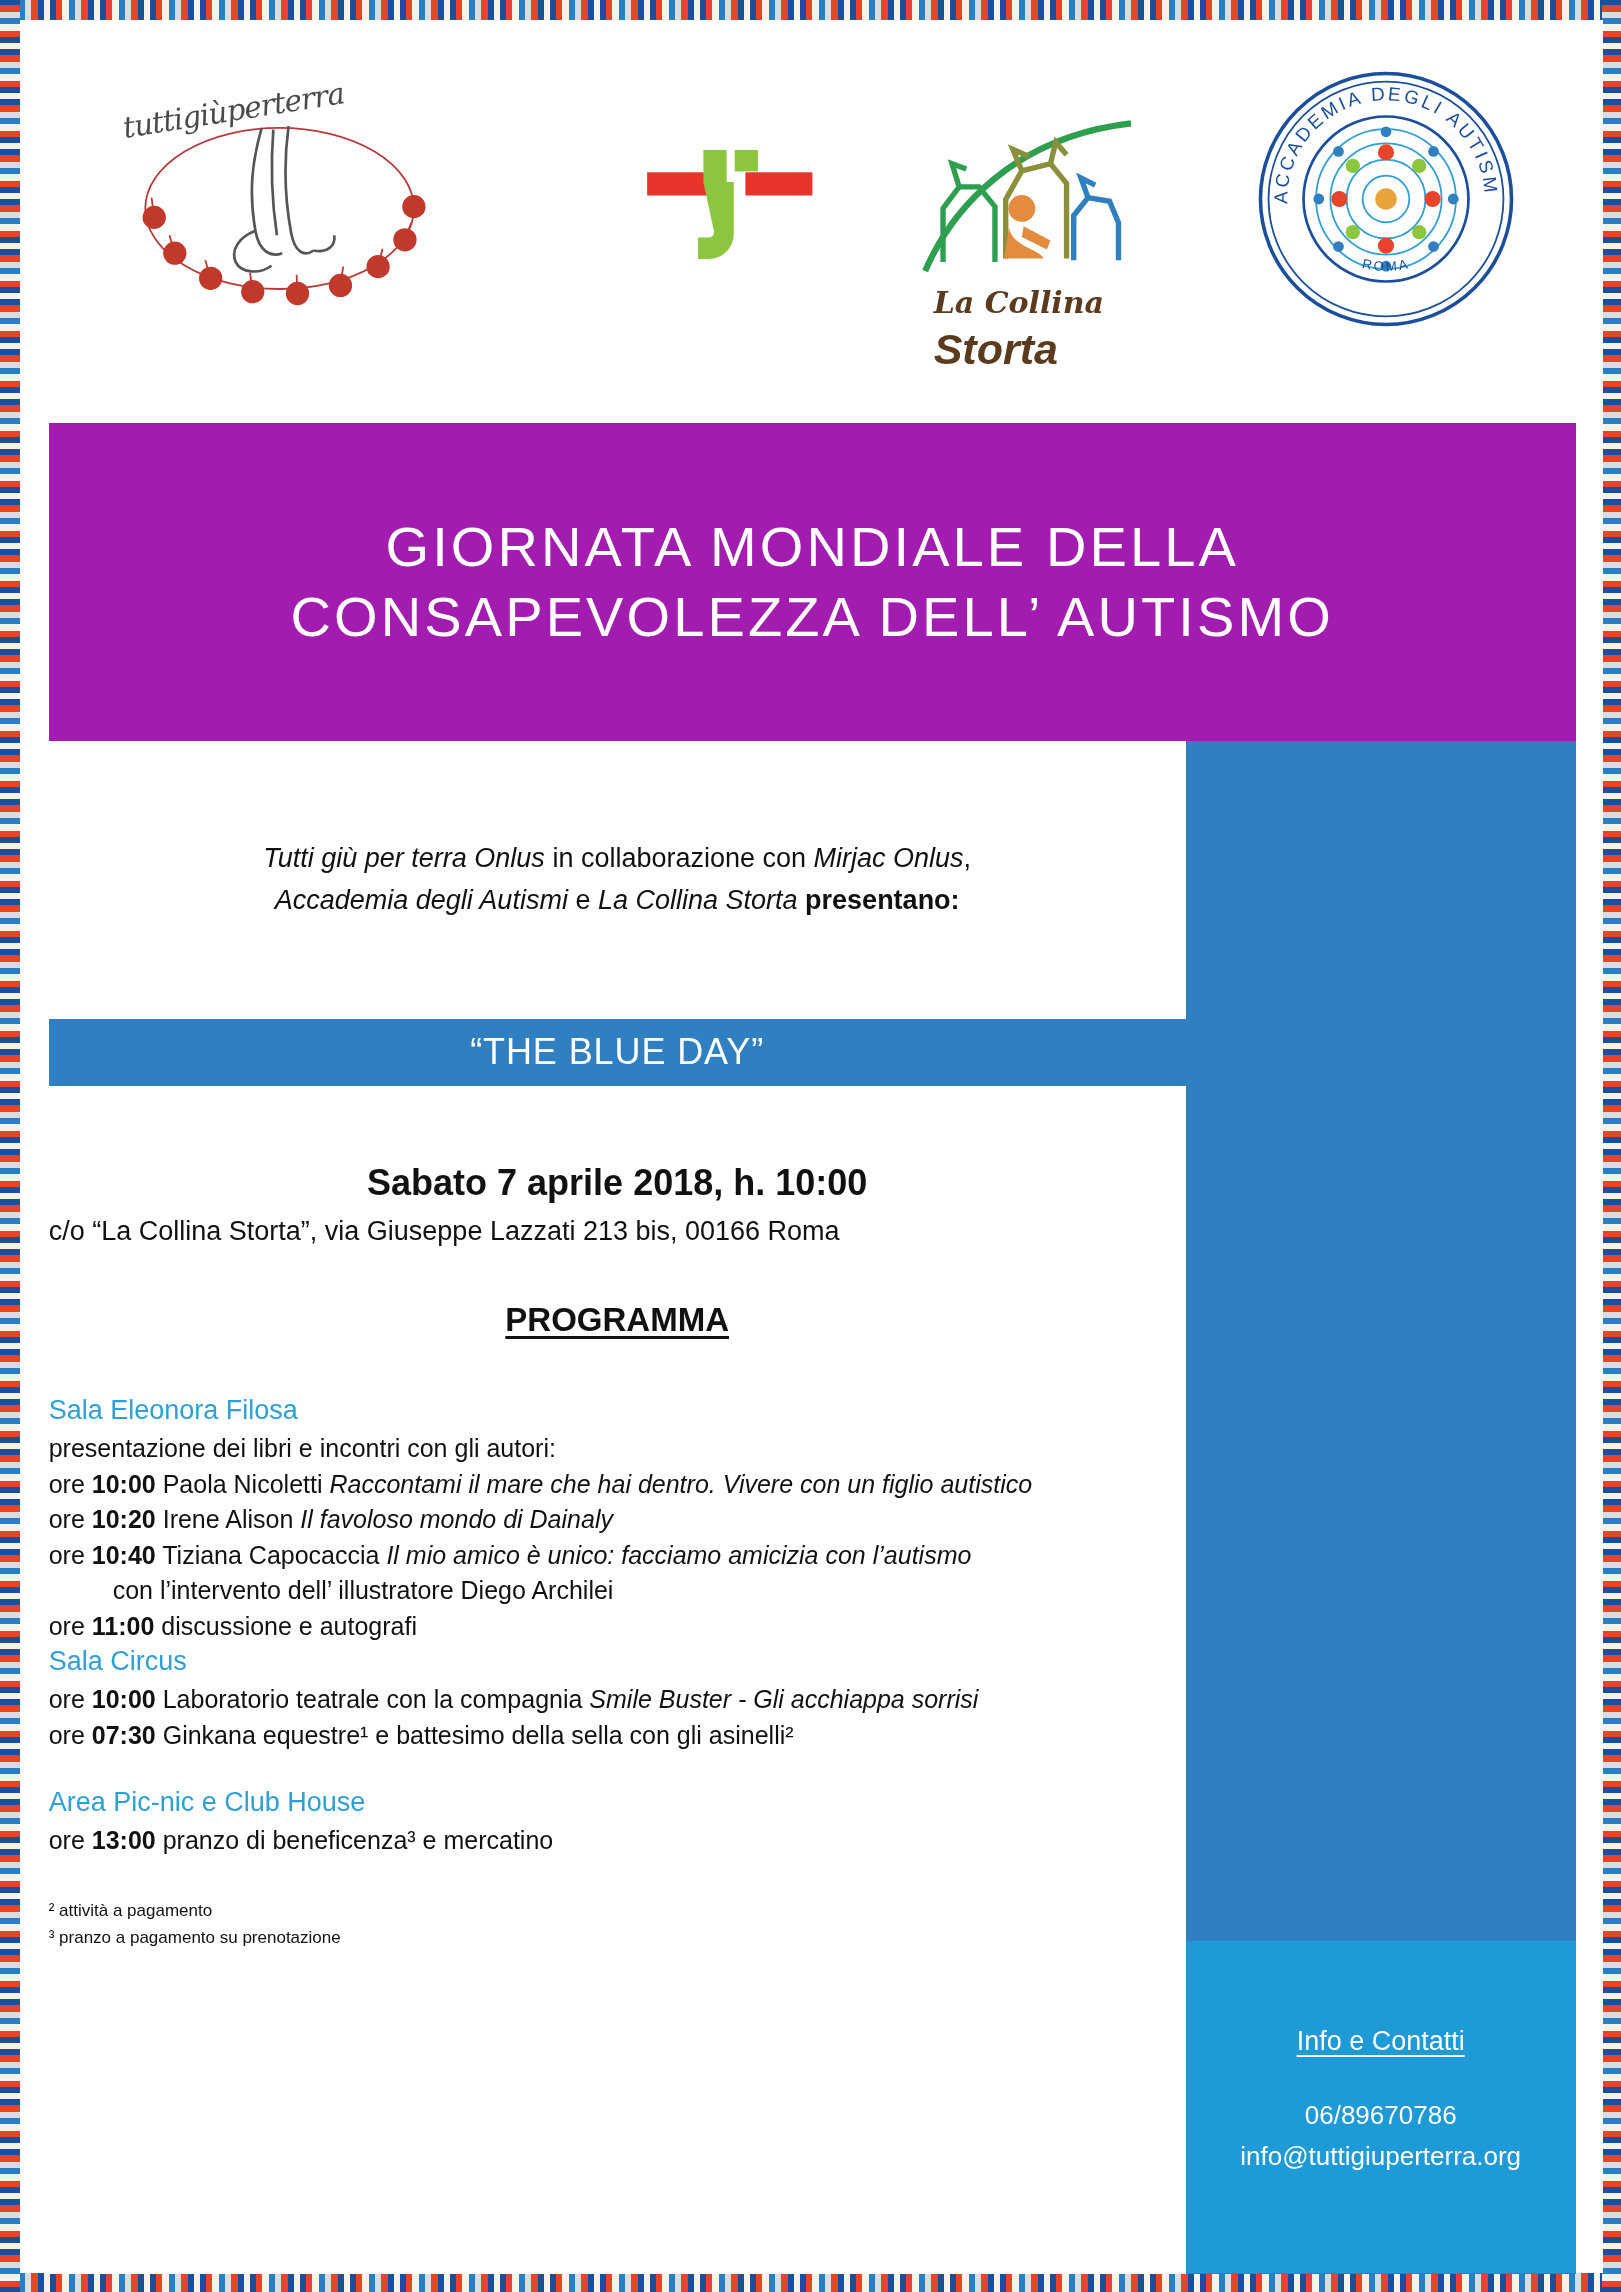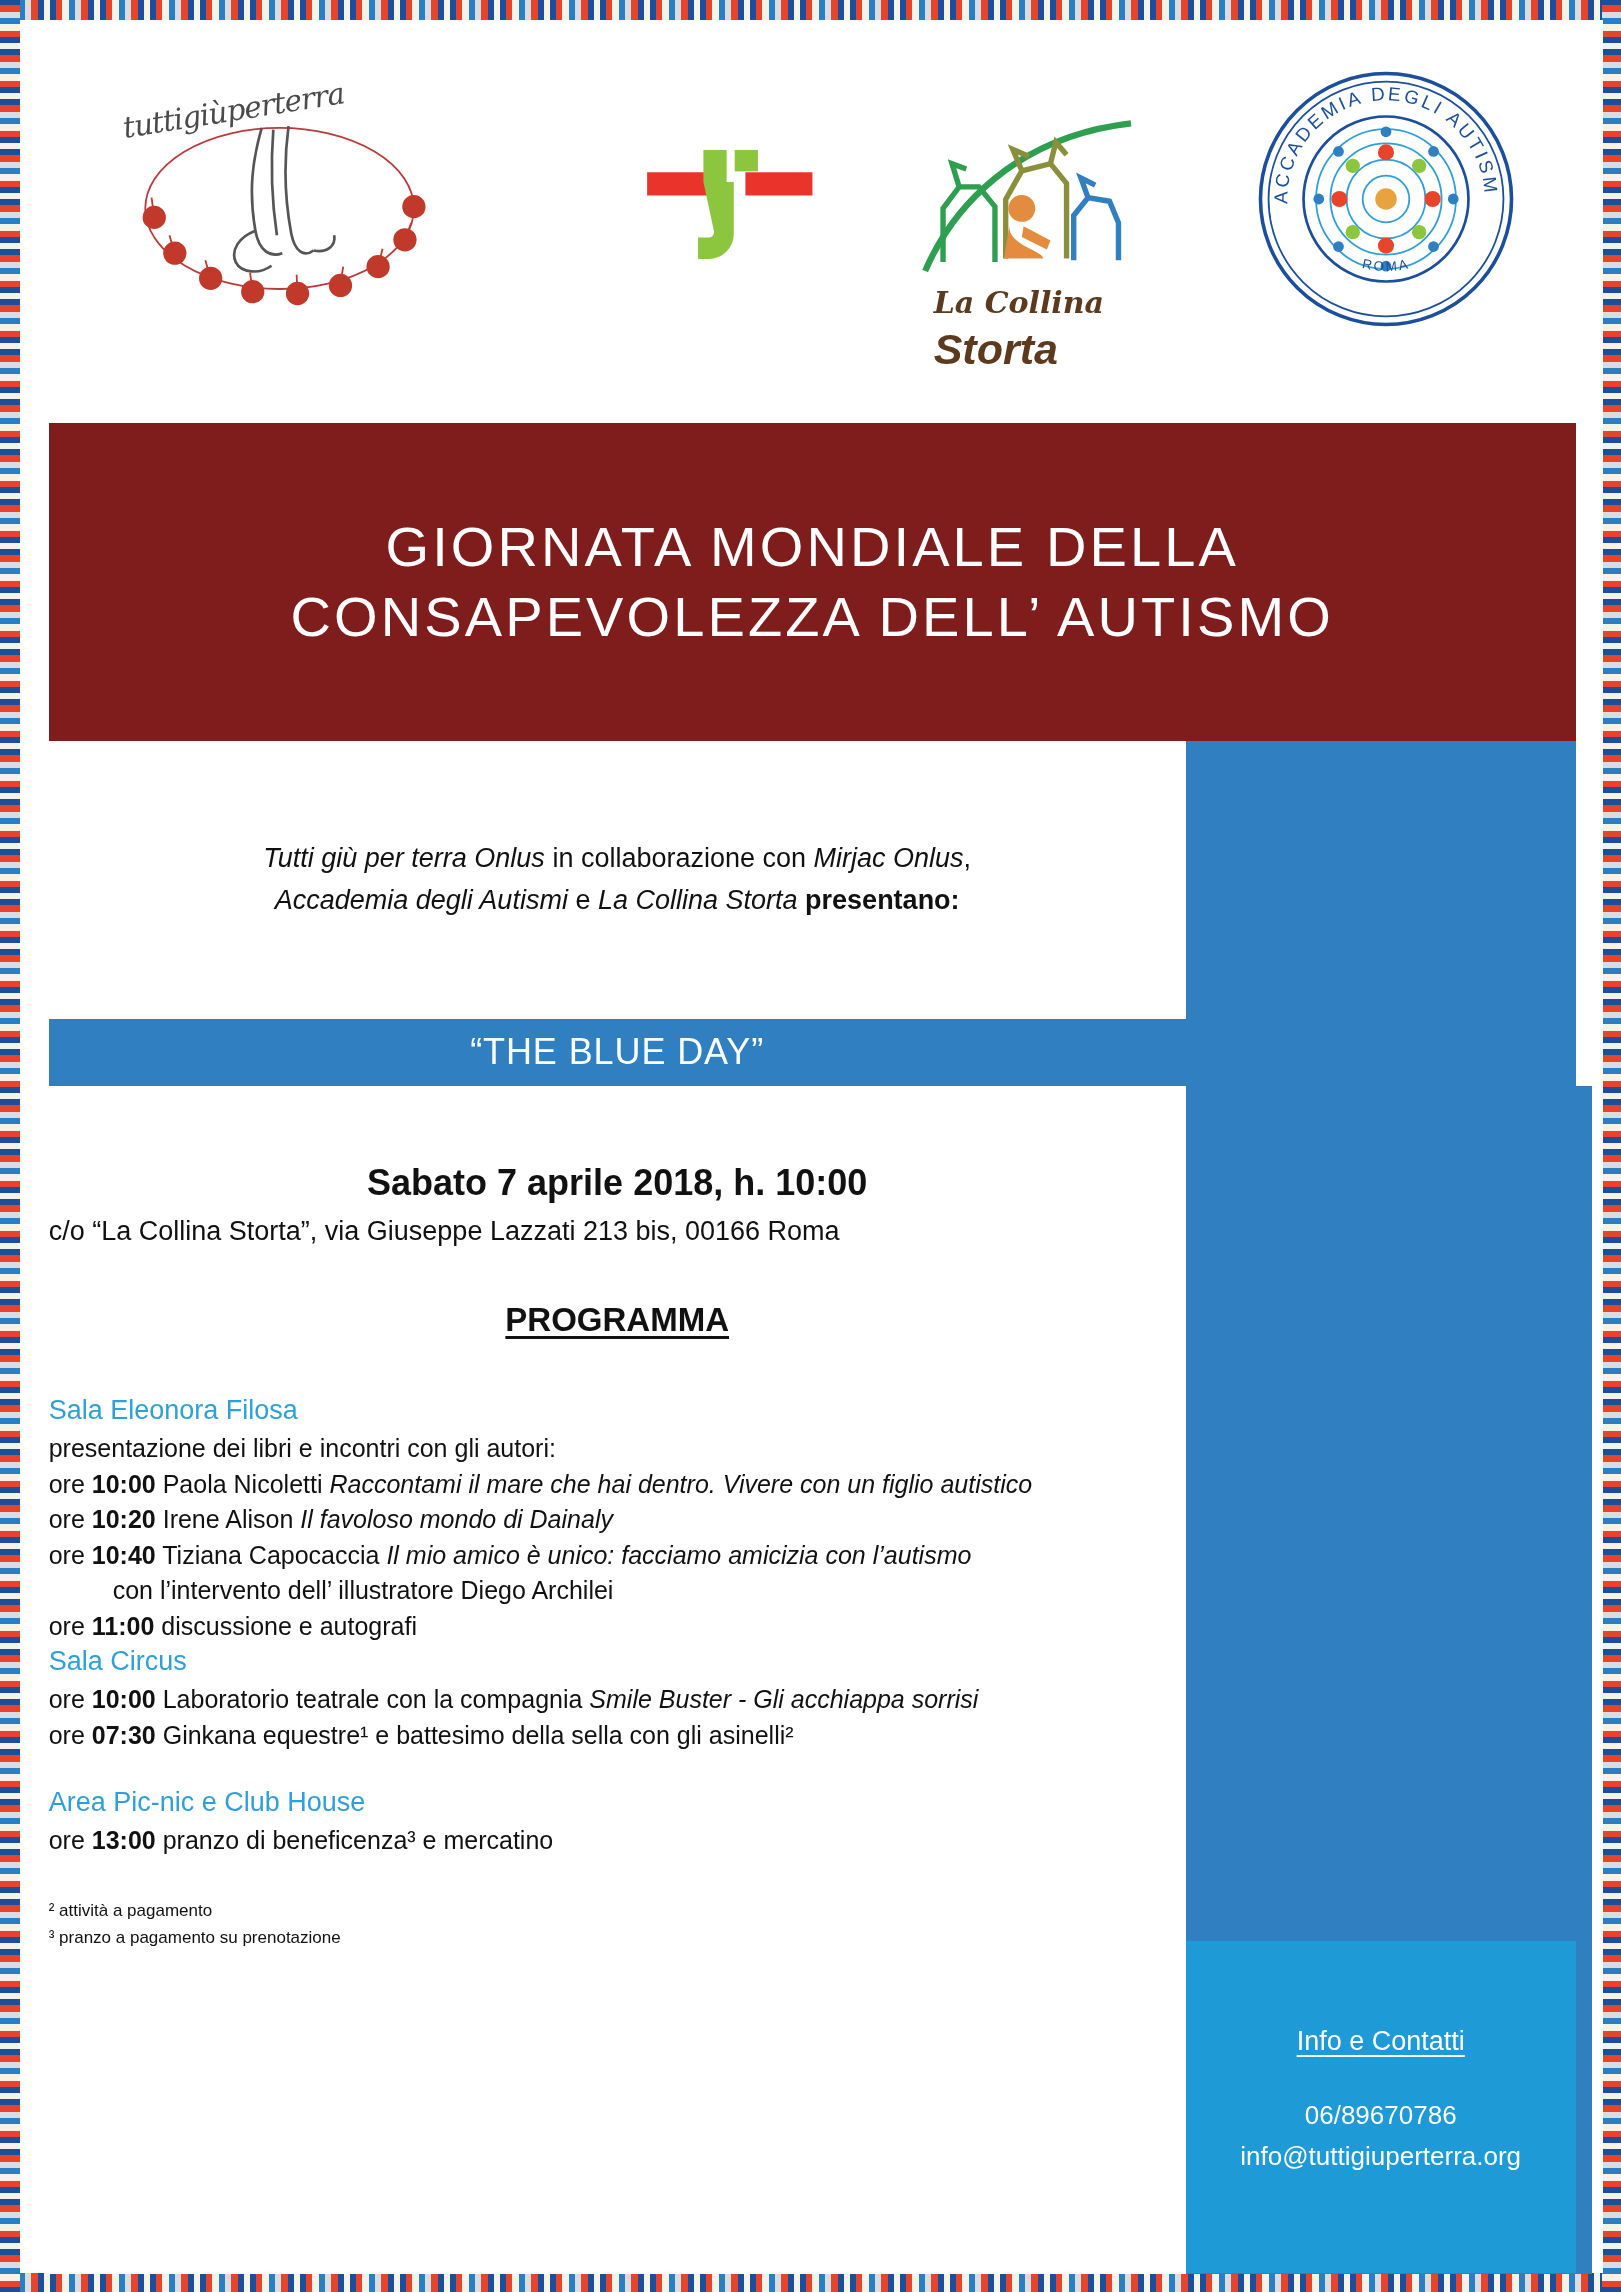--- a/index.html
+++ b/index.html
@@ -110,21 +110,21 @@
 
   
   .logo-accademia { left: 1236px; top: 49px; width: 260px; height: 260px; }
 
   
   .title-band {
     position: absolute;
     left: 29px; top: 403px;
     width: 1527px;
     height: 318px;
-    background: #7f1d1d;
+    background: #a21caf;
     color: #ffffff;
     display: flex;
     flex-direction: column;
     align-items: center;
     justify-content: center;
   }
   .title-line {
     font-family: "Liberation Sans", sans-serif;
     font-size: 56px;
     letter-spacing: 3.1px;
@@ -256,21 +256,20 @@
     line-height: 1.6;
   }
 
   
   .contacts {
     position: absolute;
     left: 1166px; top: 1066px;
     width: 390px;
     height: 1188px;
     background: #2f7fc1;
-    padding-left: 16px;
   }
   .contacts-inner {
     position: absolute;
     left: 0; top: 855px;
     width: 390px; height: 332px;
     background: #1e9ad6;
     color: #ffffff;
     text-align: center;
     padding-top: 85px;
     box-sizing: border-box;

